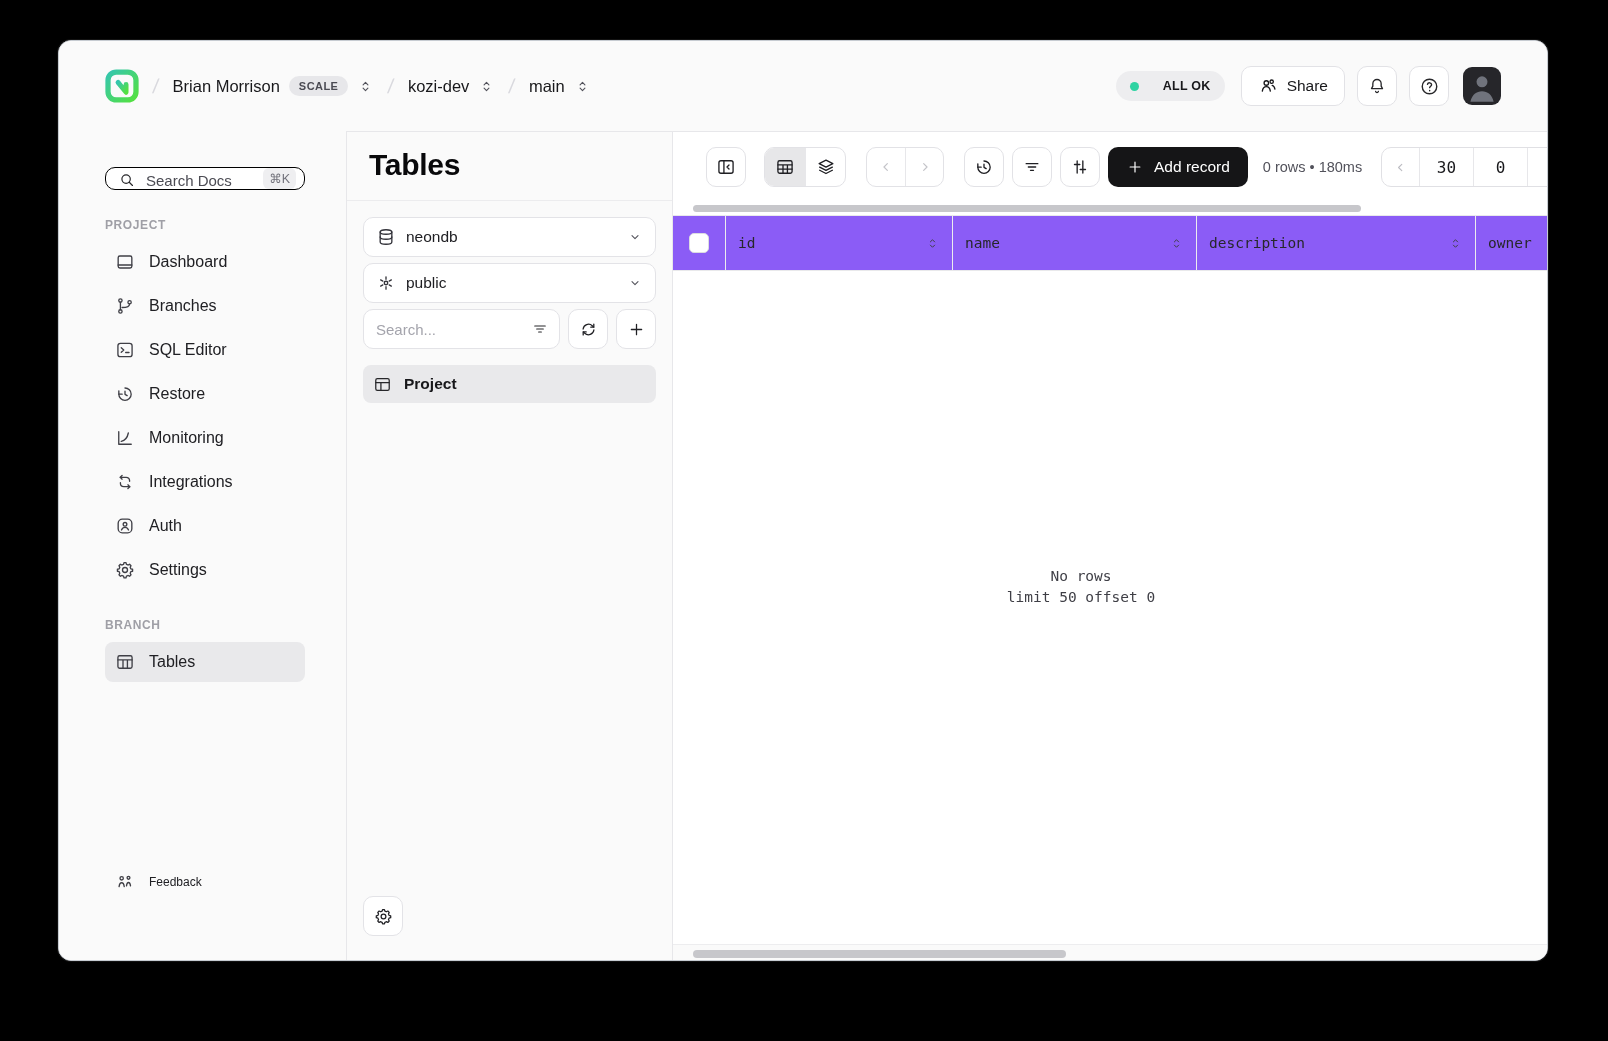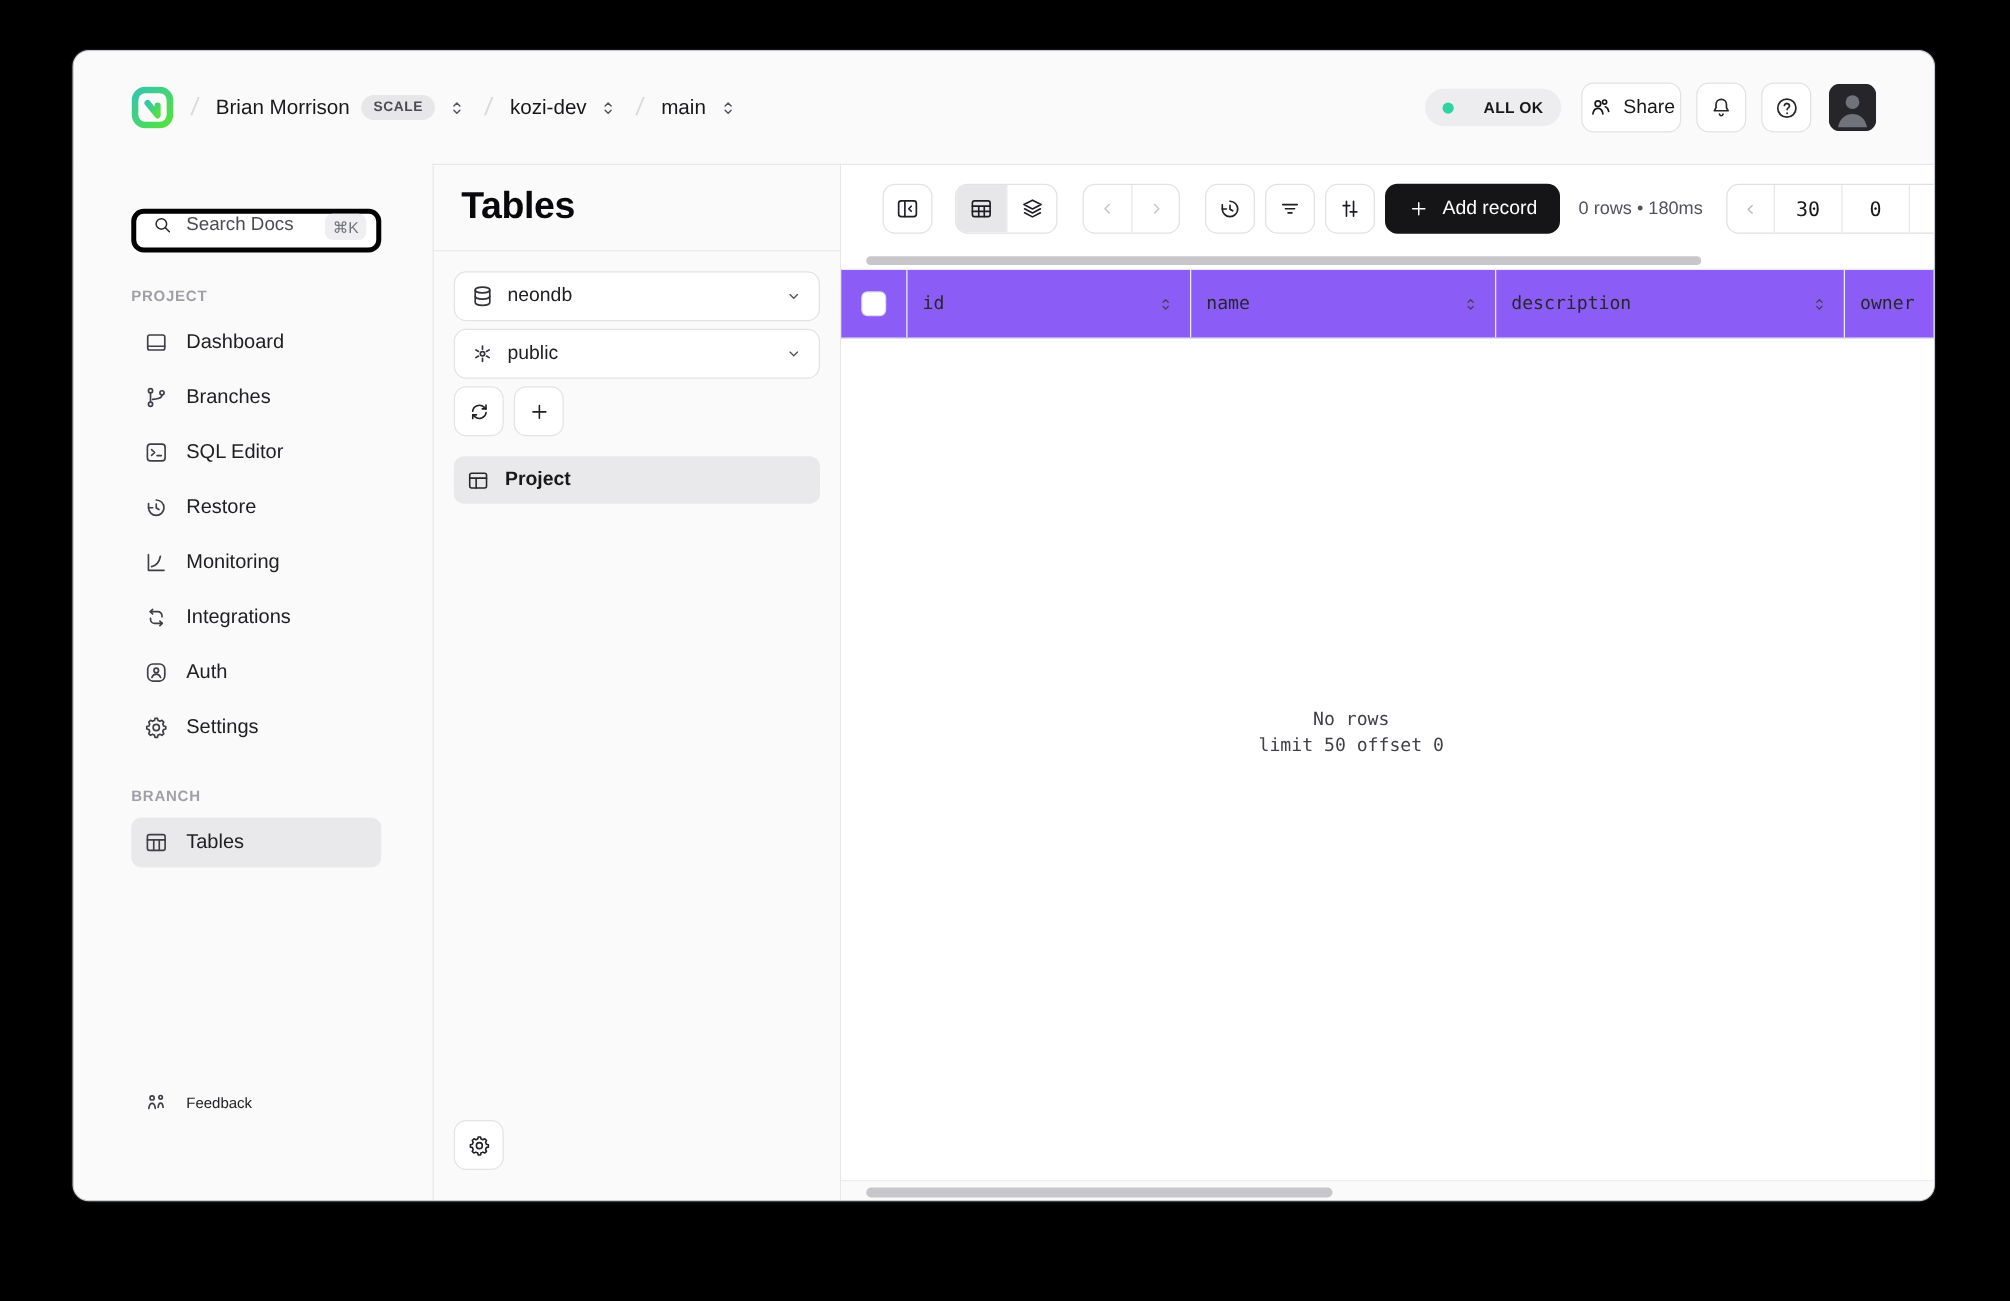--- a/index.html
+++ b/index.html
@@ -18,30 +18,30 @@
   .topbar { height:90px; background:#fafafa; display:flex; align-items:center; padding:0 46px; }
   .crumbs { display:flex; align-items:center; gap:14px; }
   .crumb-sep { font-size:20px; color:#d9d9de; font-weight:300; transform:skewX(-8deg); }
   .crumb { display:flex; align-items:center; gap:9px; font-size:16.5px; font-weight:500; color:#18181b; }
   .plan-badge { background:#e7e7ea; color:#4b4b53; font-size:11px; font-weight:700; letter-spacing:.04em; padding:4px 10px; border-radius:999px; }
   .updown { color:#52525b; }
   .topbar-right { margin-left:auto; display:flex; align-items:center; gap:12px; }
   .status-pill { display:flex; align-items:center; gap:24px; background:#ededef; border-radius:999px; padding:8px 14px; font-size:12.5px; font-weight:600; color:#18181b; letter-spacing:.02em; margin-right:4px; }
   .status-dot { width:9px; height:9px; border-radius:50%; background:#2ed3a2; }
   .tb-btn { height:40px; background:#fff; border:1px solid #e2e2e6; border-radius:10px; display:flex; align-items:center; justify-content:center; color:#27272a; cursor:pointer; }
-  .btn-share { padding:0 4px; gap:9px; font-size:15.5px; font-weight:500; color:#18181b; }
+  .btn-share { padding:0 16px; gap:9px; font-size:15.5px; font-weight:500; color:#18181b; }
   .btn-icon { width:40px; }
   .avatar { width:38px; height:38px; border-radius:9px; overflow:hidden; margin-left:2px; }
 
   
   .content { display:flex; height:831px; }
 
   
   .sidebar { position:relative; width:287px; background:#fafafa; flex:none; padding-top:36px; }
-  .doc-search { margin:0 41px 0 46px; width:200px; height:35px; background:#fff; border:4px solid #000000; border-radius:10px; display:flex; align-items:flex-start; gap:10px; padding:0 8px 0 12px; cursor:pointer; }
+  .doc-search { margin:0 41px 0 46px; width:200px; height:23px; background:#fff; border:1px solid #000000; border-radius:10px; display:flex; align-items:flex-end; gap:10px; padding:0 8px 0 12px; cursor:pointer; }
   .doc-search .q { font-size:15px; color:#4b4b53; flex:1; white-space:nowrap; }
   .kbd { background:#efeff1; border-radius:6px; font-size:12.5px; color:#71717a; padding:3px 6px; }
   .nav-section-label { margin:28px 0 10px 46px; font-size:12px; font-weight:600; letter-spacing:.05em; color:#9f9fa6; }
   .nav-list { padding:0 41px 0 46px; }
   .nav-item { width:200px; height:40px; margin-bottom:4px; border-radius:8px; display:flex; align-items:center; gap:14px; padding:0 10px; font-size:16px; color:#202024; cursor:pointer; }
   .nav-item .nico { color:#3f3f46; flex:none; }
   .nav-item.active { background:#e9e9eb; font-weight:500; }
   .feedback { position:absolute; left:56px; bottom:70px; display:flex; align-items:center; gap:14px; font-size:12px; color:#202024; cursor:pointer; }
   .feedback .nico { color:#3f3f46; }
 
@@ -342,20 +342,28 @@
                 </svg>
             </span>
             <span class="val">public</span>
             <span class="chev">
               <svg class="ic" width="16" height="16" viewBox="0 0 24 24">
                   <path d="M7.5 10 12 14.5 16.5 10"></path>
                 </svg>
             </span>
           </div>
           <div class="search-row">
+            <div class="tbl-search">
+              <input type="text" placeholder="Search..." style="">
+              <span style="color:#27272a">
+                <svg class="ic" width="18" height="18" viewBox="0 0 24 24">
+                    <path d="M5 8h14M7.6 12h8.8M10.2 16h3.6"></path>
+                  </svg>
+              </span>
+            </div>
             <button class="sq-btn">
               <span>
                 <svg class="ic" width="19" height="19" viewBox="0 0 24 24">
                     <path d="M5.2 11.4a6.9 6.9 0 0 1 11.5-4.2l1.9 1.8"></path>
                     <path d="M18.8 12.6a6.9 6.9 0 0 1-11.5 4.2l-1.9-1.8"></path>
                     <path d="M18.7 5.2V9h-3.8"></path>
                     <path d="M5.3 18.8V15h3.8"></path>
                   </svg>
               </span>
             </button>

